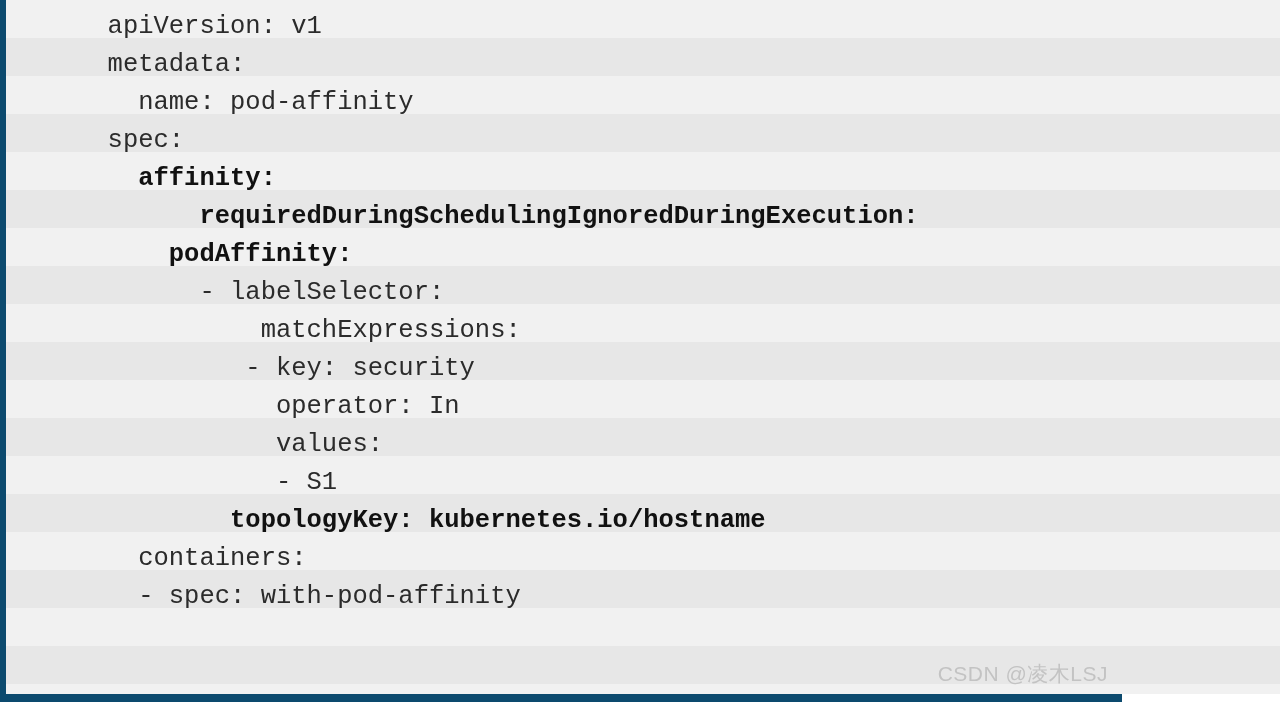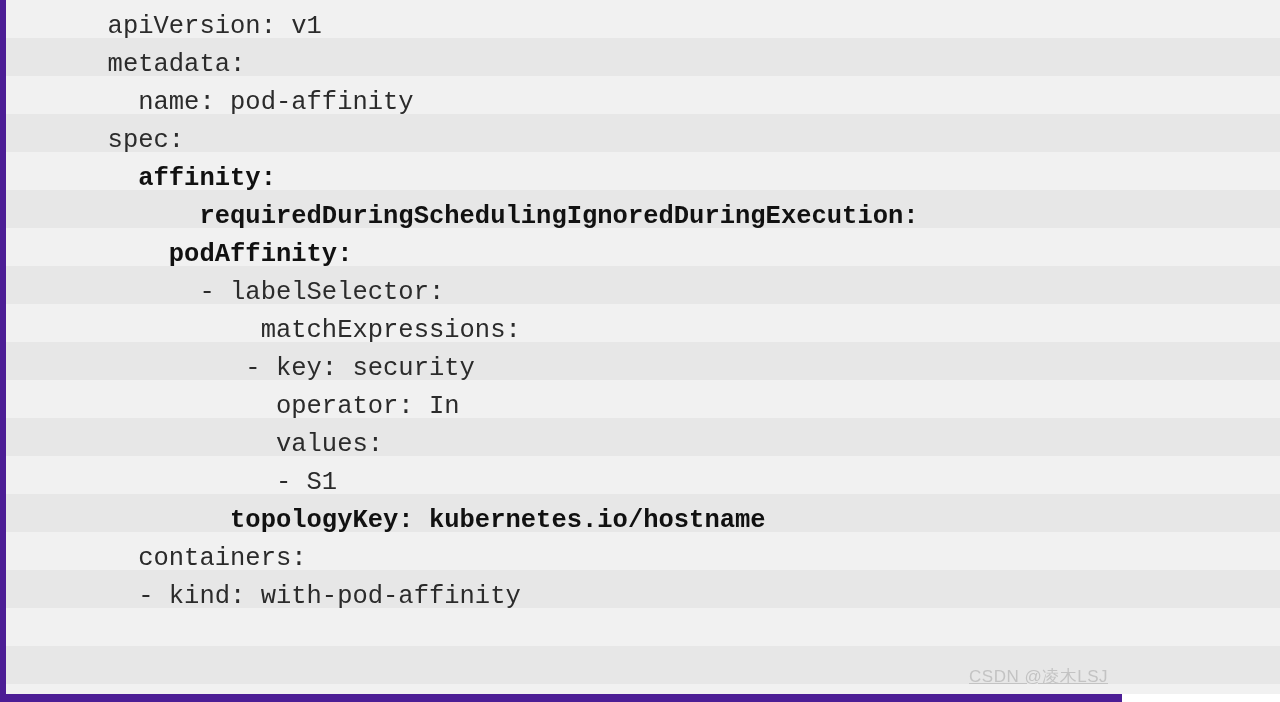--- a/index.html
+++ b/index.html
@@ -12,21 +12,21 @@
     height: 702px;
     overflow: hidden;
     font-family: "Liberation Mono", "DejaVu Sans Mono", monospace;
   }
 
   
   #page {
     position: relative;
     width: 1122px;
     height: 702px;
-    background: #4c1d95;
+    background: #0c4a6e;
   }
 
   
   #code-block {
     position: absolute;
     left: 6px;
     top: 0px;
     width: 1274px;
     height: 694px;
     background: #e7e7e7;
@@ -73,26 +73,25 @@
     font-weight: bold;
     color: #111111;
   }
 
   
   #watermark {
     position: absolute;
     right: 14px;
     bottom: 14px;
     font-family: "Liberation Sans", "DejaVu Sans", sans-serif;
-    font-size: 17px;
+    font-size: 21px;
     color: #c3c3c3;
     letter-spacing: 0.5px;
     white-space: pre;
     pointer-events: none;
-    text-decoration: underline;
   }
 </style>
 </head>
 <body>
 
 <div id="page">
 
   <div id="code-block" style="background: rgb(231, 231, 231);">
     <div id="stripes"></div>
     <div id="code-lines">
@@ -104,19 +103,19 @@
         <div class="code-line bold">        requiredDuringSchedulingIgnoredDuringExecution:</div>
         <div class="code-line bold">      podAffinity:</div>
         <div class="code-line">        - labelSelector:</div>
         <div class="code-line">            matchExpressions:</div>
         <div class="code-line">           - key: security</div>
         <div class="code-line">             operator: In</div>
         <div class="code-line">             values:</div>
         <div class="code-line">             - S1</div>
         <div class="code-line bold">          topologyKey: kubernetes.io/hostname</div>
         <div class="code-line">    containers:</div>
-        <div class="code-line">    - kind: with-pod-affinity</div>
+        <div class="code-line">    - spec: with-pod-affinity</div>
       </div>
   </div>
 
   <div id="watermark" style="color: rgb(195, 195, 195);">CSDN @凌木LSJ</div>
 
 </div>
 
 </body></html>

